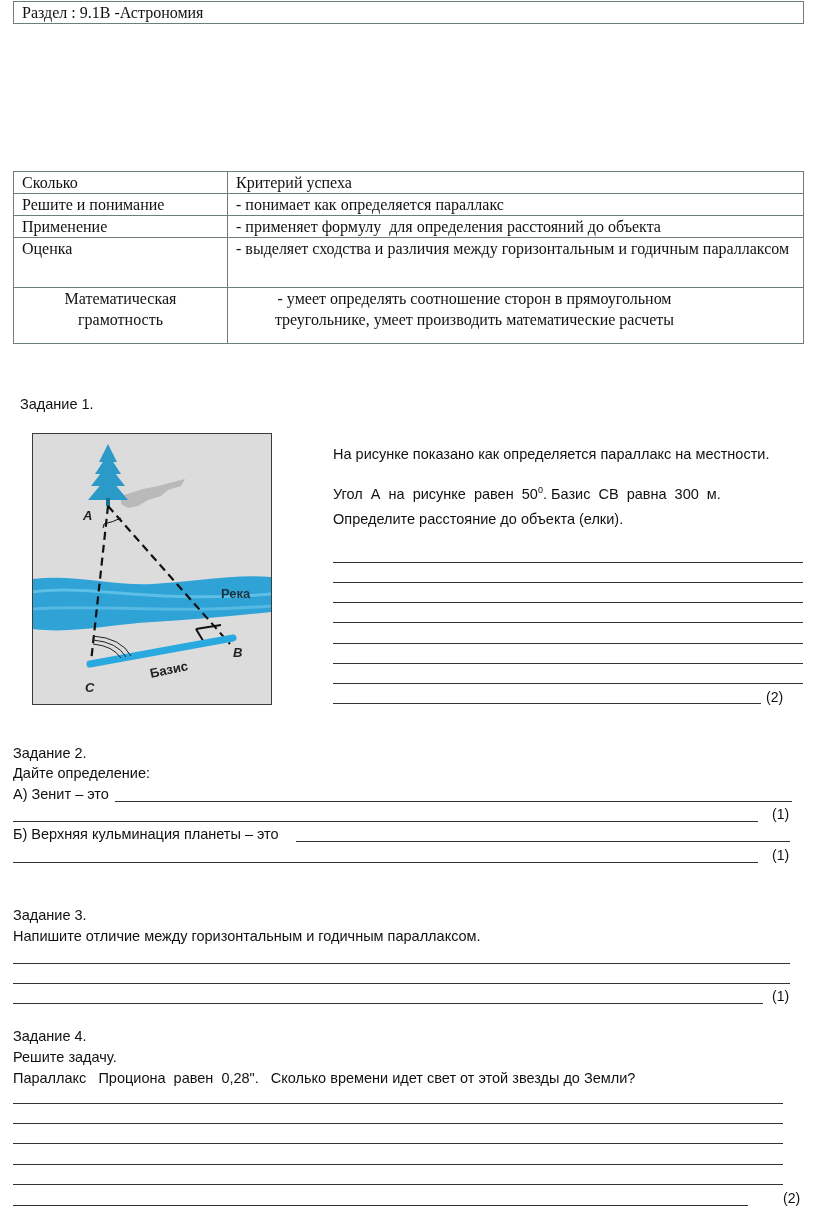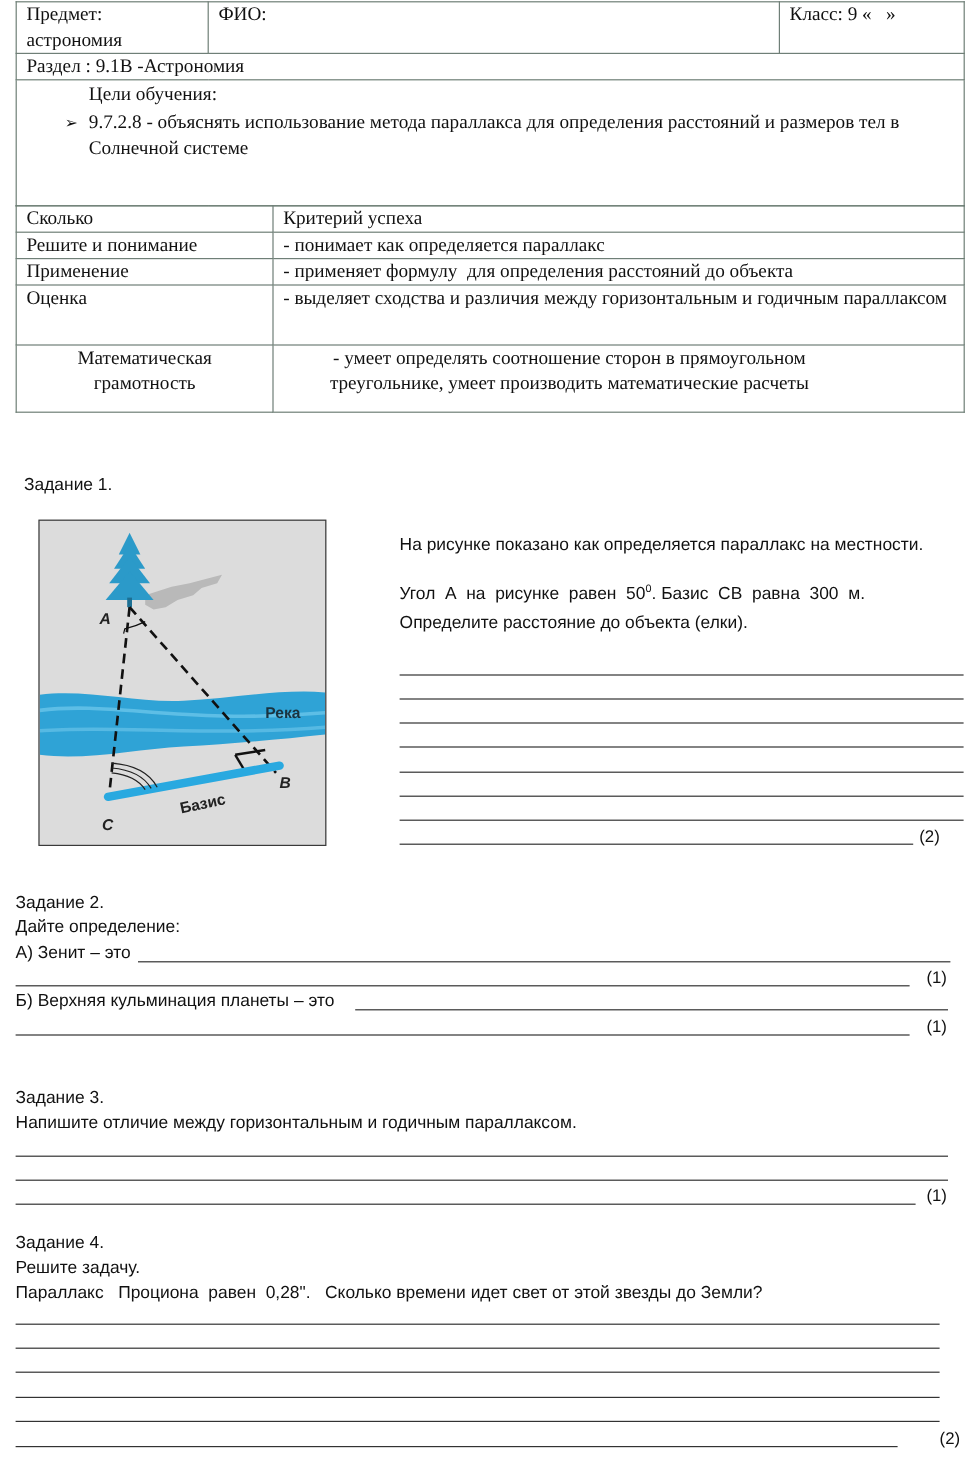--- a/index.html
+++ b/index.html
@@ -25,44 +25,23 @@
 
   .figure { position:absolute; left:32px; top:433px; width:238px; height:270px; border:1.5px solid #3a3a3a; background:#dcdcdc; overflow:hidden; }
   .figure svg { display:block; }
   sup { font-size:9px; }
 </style>
 </head>
 <body>
 
 <table class="tbl serif">
   <tbody>
-      <tr class="r1">
-    <td style="width:143px">
-      <div>Предмет:</div>
-      <div>астрономия</div>
-    </td>
-    <td>
-      <span>ФИО:</span>
-    </td>
-    <td style="width:137px">
-      <span style="white-space:pre">Класс: 9 «   »</span>
-    </td>
-  </tr>
   <tr>
     <td colspan="3">
       <span>Раздел : 9.1В -Астрономия</span>
-    </td>
-  </tr>
-  <tr>
-    <td colspan="3" class="goals">
-      <div class="gtitle">Цели обучения:</div>
-      <div class="gitem">
-        <span class="arrow">➢</span>
-        <span>9.7.2.8 - объяснять использование метода параллакса для определения расстояний и размеров тел в Солнечной системе</span>
-      </div>
     </td>
   </tr>
 </tbody>
   </table>
 
 <table class="tbl serif skills" style="top:171px">
   <tbody>
       <tr>
     <td class="c1">Сколько</td>
     <td>Критерий успеха</td>

